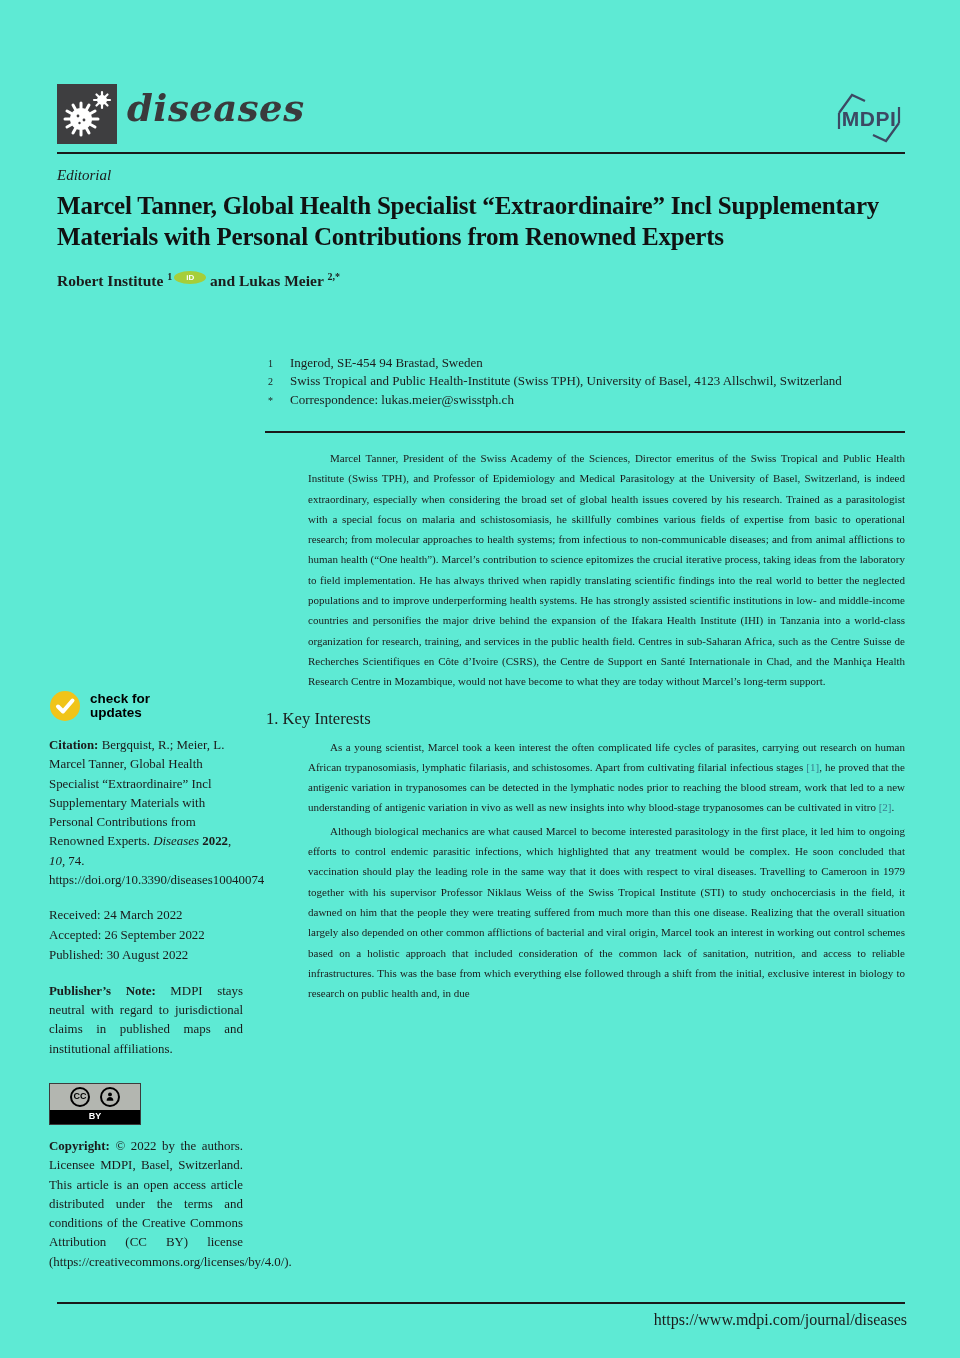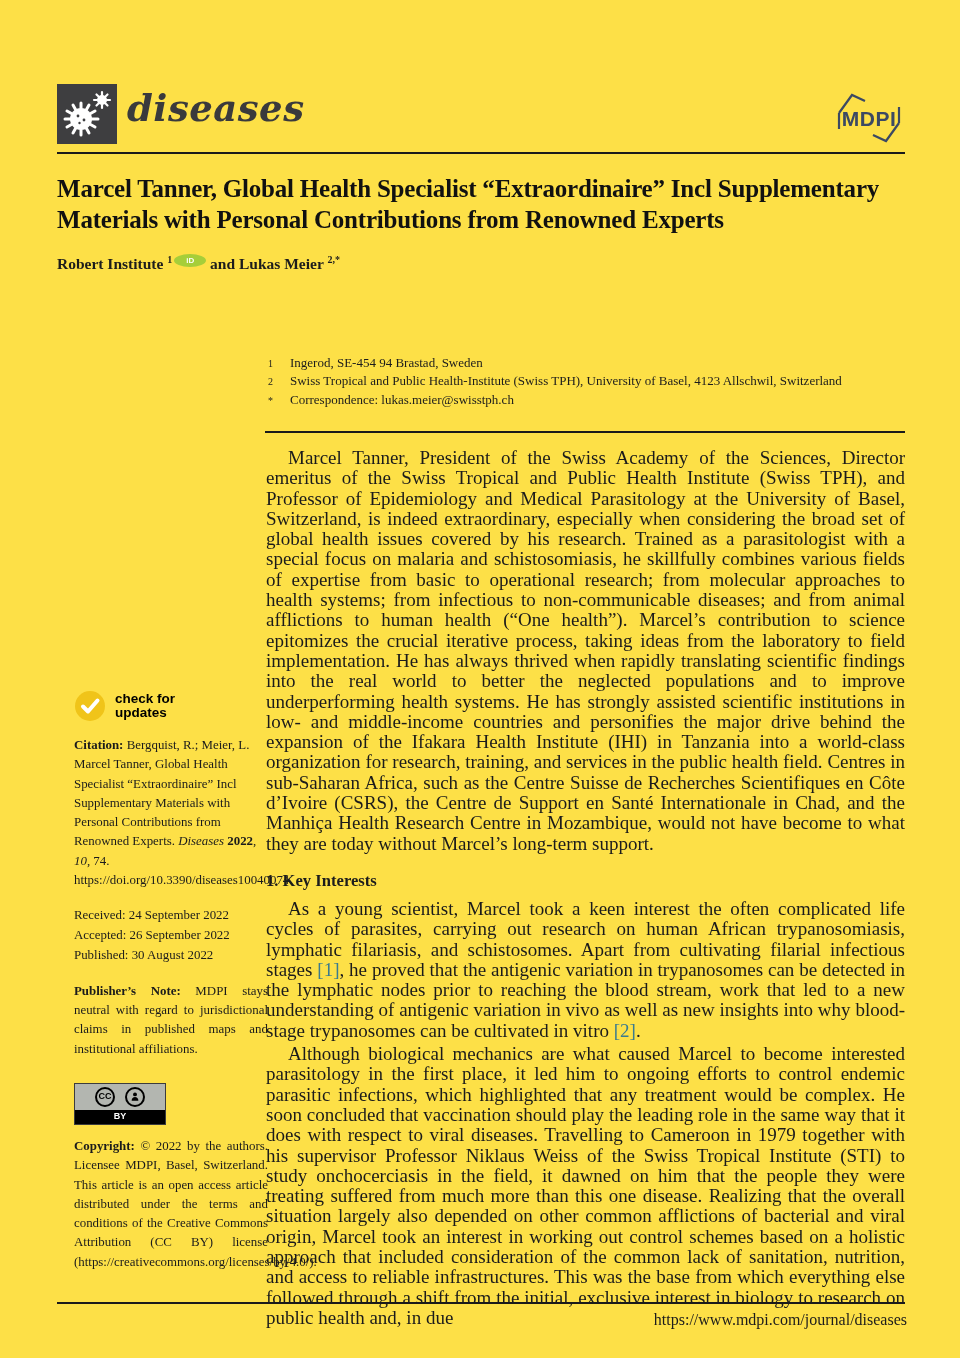--- a/index.html
+++ b/index.html
@@ -1,18 +1,18 @@
 <!DOCTYPE html>
 <html><head>
 <meta charset="utf-8">
 <style>
   * { margin:0; padding:0; box-sizing:border-box; }
   html,body { background:#ffffff; }
   .page {
-    position:relative; width:960px; height:1358px; background:#fde047;
+    position:relative; width:960px; height:1358px; background:#5eead4;
     font-family:"Liberation Serif", serif; color:#1c1c1c; overflow:hidden;
   }
   
   .logo-box { position:absolute; left:57px; top:84px; width:60px; height:60px; }
   .journal-name {
     position:absolute; left:127px; top:86px;
     font-family:"DejaVu Serif", serif; font-style:italic; font-weight:600;
     font-size:37px; color:#3a3a3c; letter-spacing:0.5px;
   }
   .mdpi-logo { position:absolute; left:831px; top:88px; width:76px; height:60px; }
@@ -35,28 +35,28 @@
   }
   
   .affiliations { position:absolute; left:268px; top:354px; width:650px; }
   .aff-row { display:flex; line-height:17.3px; }
   .aff-m { width:22px; font-size:10px; padding-top:1px; flex-shrink:0; }
   .aff-t { font-size:13px; }
   
   .main-rule { left:265px; top:431px; width:640px; height:1.8px; }
   .main-col { position:absolute; left:266px; top:448px; width:639px; }
   .main-col p {
-    font-size:19px; line-height:20.3px; text-align:justify;
-    text-indent:22px; color:#1b1b1b;
-  }
-  .section-heading { margin-top:17px; margin-bottom:8px; font-size:16.6px; font-weight:bold; text-indent:0; }
+    font-size:11px; line-height:20.3px; text-align:justify;
+    text-indent:22px; color:#1b1b1b;margin-left:42px;
+  }
+  .section-heading { margin-top:17px; margin-bottom:8px; font-size:16.6px; font-weight:normal; text-indent:0; }
   .cite-link { color:#3a7b8f; text-decoration:none; cursor:pointer; }
   .para-gap { margin-top:3px; }
   
-  .sidebar { position:absolute; left:74px; top:690px; width:194px; font-size:12.9px; line-height:19.3px; color:#1b1b1b; }
+  .sidebar { position:absolute; left:49px; top:690px; width:194px; font-size:12.9px; line-height:19.3px; color:#1b1b1b; }
   .check-badge { display:flex; align-items:center; gap:9px; cursor:pointer; }
   .check-circle { width:32px; height:32px; flex-shrink:0; }
   .check-text { font-family:"Liberation Sans", sans-serif; font-weight:bold; font-size:13.5px; line-height:14.5px; color:#000; }
   .citation-block { margin-top:14px; }
   .dates-block { margin-top:16px; line-height:19.8px; }
   .note-block { margin-top:16px; text-align:justify; }
   .bold { font-weight:bold; }
   .ital { font-style:italic; }
   .cc-badge { margin-top:24px; width:92px; border:1px solid #3c3c3c; cursor:pointer; }
   .cc-row { background:#b3b6b0; height:26px; display:flex; align-items:center; justify-content:center; gap:10px; }
@@ -124,20 +124,21 @@
         <path d="M8 25 L8 41"></path>
         <path d="M68 35 L55 53 L42 47"></path>
         <path d="M68 35 L68 19"></path>
       </g>
       <text x="38" y="37.5" text-anchor="middle" font-family="Liberation Sans, sans-serif" font-size="21" font-weight="bold" fill="#3c4963" letter-spacing="0.5">MDPI</text>
     </svg>
   </div>
   <div class="rule header-rule"></div>
 
   <div class="title-block">
+    <div class="article-type">Editorial</div>
     <h1 class="article-title">Marcel Tanner, Global Health Specialist “Extraordinaire” Incl Supplementary Materials with Personal Contributions from Renowned Experts</h1>
     <div class="authors">
       <span>Robert Institute</span>
       <sup>1</sup><span class="orcid">iD</span><span> and </span><span>Lukas Meier</span>
       <sup>2,*</sup>
     </div>
   </div>
 
   <div class="affiliations">
     <div class="aff-row">
@@ -171,21 +172,21 @@
       </svg>
       <div class="check-text">
         <div>check for</div>
         <div>updates</div>
       </div>
     </div>
 
     <div class="citation-block"><span class="bold">Citation:</span><span> Bergquist, R.; Meier, L. Marcel Tanner, Global Health Specialist “Extraordinaire” Incl Supplementary Materials with Personal Contributions from Renowned Experts. </span><span class="ital">Diseases</span><span class="bold"> 2022</span><span>, </span><span class="ital">10</span><span>, 74. https://doi.org/10.3390/diseases10040074</span></div>
 
     <div class="dates-block">
-      <div>Received: 24 September 2022</div>
+      <div>Received: 24 March 2022</div>
       <div>Accepted: 26 September 2022</div>
       <div>Published: 30 August 2022</div>
     </div>
 
     <div class="note-block"><span class="bold">Publisher’s Note:</span><span> MDPI stays neutral with regard to jurisdictional claims in published maps and institutional affiliations.</span></div>
 
     <div class="cc-badge">
       <div class="cc-row">
         <div class="cc-circle">CC</div>
         <div class="cc-circle">

